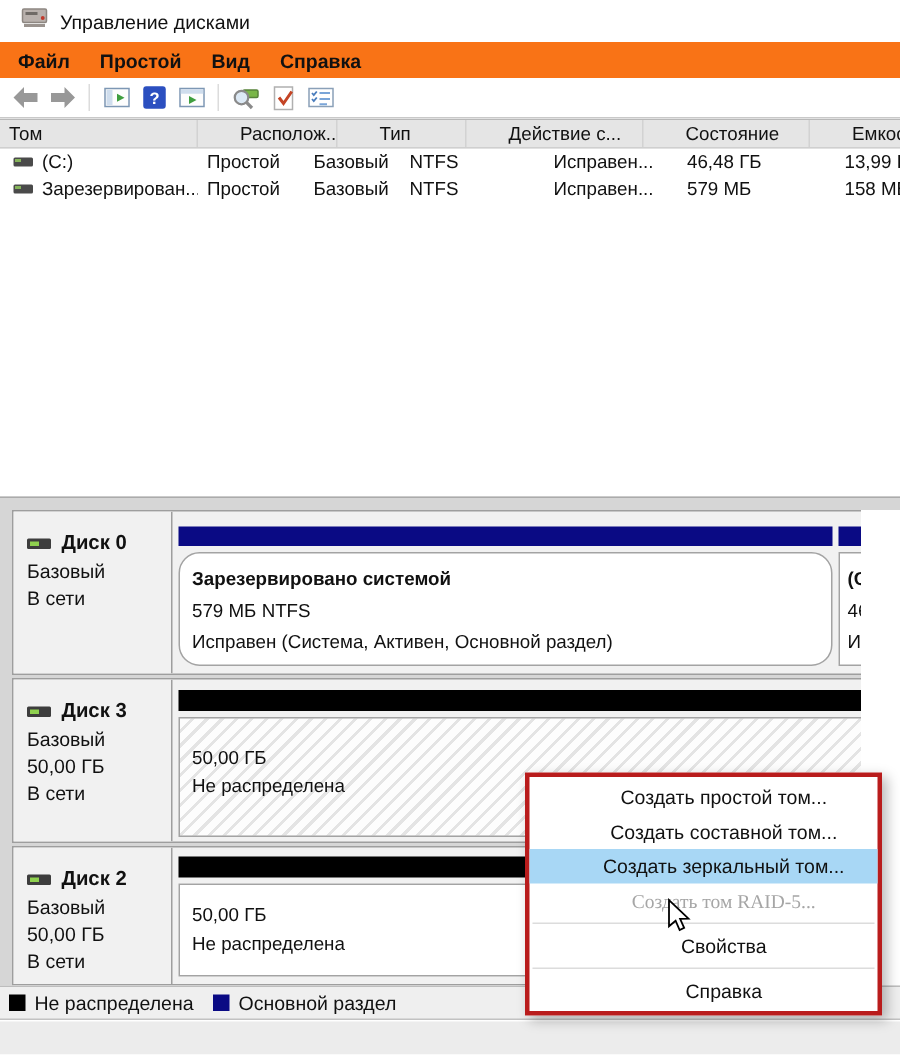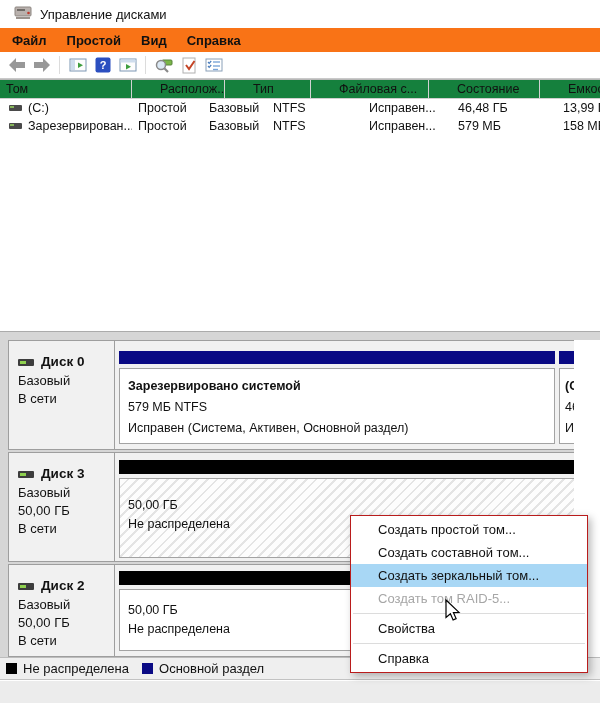--- a/index.html
+++ b/index.html
@@ -10,21 +10,21 @@
   .titlebar { position:absolute; left:0; top:0; width:600px; height:28px; background:#fff; display:flex; align-items:center; padding-left:14px; }
   .title-text { font-size:13px; margin-left:8px; }
   .menubar { position:absolute; left:0; top:28px; width:600px; height:24px; background:#f97316; display:flex; align-items:center; padding-left:2px;font-weight:bold; }
   .menu-item { font-size:13px; padding:3px 10px; cursor:default; }
   .toolbar { position:absolute; left:0; top:52px; width:600px; height:27px; background:#fff; border-bottom:1px solid #c9c9c9; display:flex; align-items:center; padding-left:4px; }
   .tb-btn { width:25px; height:22px; display:flex; align-items:center; justify-content:center; }
   .tb-sep { width:1px; height:18px; background:#dcdcdc; margin:0 5px; }
 
   
   .listpane { position:absolute; left:0; top:79px; width:600px; height:252px; background:#fff; overflow:hidden; }
-  .lp-header { display:flex; height:20px; border-top:1px solid #b8b8b8; border-bottom:1px solid #cfcfcf; background:#15803d;gap:22px; }
+  .lp-header { display:flex; height:20px; border-top:1px solid #b8b8b8; border-bottom:1px solid #cfcfcf; background:#e5e5e5;gap:22px; }
   .lp-h { font-size:12.5px; padding:2px 0 0 6px; border-right:1px solid #d2d2d2; white-space:nowrap; overflow:hidden; flex-shrink:0; }
   .lp-row { display:flex; height:18px; align-items:center; }
   .lp-c { font-size:12.5px; padding-left:6px; white-space:nowrap; overflow:hidden; flex-shrink:0; }
   .w0{width:132px} .w1{width:71px} .w2{width:64px} .w3{width:96px} .w4{width:89px} .w5{width:105px} .w6{width:60px}
   .vol-cell0 { display:flex; align-items:center; }
   .vol-icon { width:13px; height:6px; background:#4a4a4a; border-radius:1px; margin:0 6px 0 3px; flex-shrink:0; position:relative; }
   .vol-icon::after { content:""; position:absolute; left:1px; top:1px; width:4px; height:2px; background:#86b55a; }
 
   
   .splitter { position:absolute; left:0; top:331px; width:600px; height:9px; background:#d6d6d6; border-top:1px solid #ababab; }
@@ -39,40 +39,40 @@
   .disk-icon::after { content:""; position:absolute; left:2px; top:2px; width:6px; height:3px; background:#8fd14f; }
   .part { position:absolute; }
   .part-bar { position:absolute; left:0; top:0; width:100%; }
   .bar-primary { background:#0a0a84; height:13px; }
   .bar-unalloc { background:#000; height:14px; }
   .part-box { position:absolute; left:0; right:0; background:#fff; border:1px solid #a3a3a3; font-size:12.5px; white-space:nowrap; overflow:hidden; }
   .part-title { font-weight:bold; }
   .hatched { background:repeating-linear-gradient(135deg,#fdfdfd 0px,#fdfdfd 5px,#e4e4e4 5px,#e4e4e4 7px); }
 
   .p-d0a { left:110px; top:10px; width:436px; height:96px; }
-  .p-d0a .part-box { top:17px; height:76px; line-height:21px; padding:7px 0 0 8px; }
+  .p-d0a .part-box { top:17px; height:76px; line-height:21px; padding:7px 0 0 8px;border-radius:14px; }
   .p-d0b { left:550px; top:10px; width:242px; height:96px; }
   .p-d0b .part-box { top:17px; height:76px; line-height:21px; padding:7px 0 0 5px; }
   .p-d1 { left:110px; top:7px; width:479px; height:101px; }
   .p-d1 .part-box { top:18px; height:80px; line-height:19px; padding:17px 0 0 8px; }
   .p-d2 { left:110px; top:6px; width:479px; height:86px; }
   .p-d2 .part-box { top:18px; height:62px; line-height:19px; padding:11px 0 0 8px; }
 
   
   .legend { position:absolute; left:0; top:657px; width:600px; height:23px; background:#efefef; border-top:1px solid #bdbdbd; border-bottom:1px solid #c2c2c2; display:flex; align-items:center; padding-left:6px; font-size:13px; }
   .sw { width:11px; height:11px; display:inline-block; margin-right:6px; flex-shrink:0; }
   .sw-black { background:#000; }
   .sw-navy { background:#0a0a84; margin-left:13px; }
   .statusarea { position:absolute; left:0; top:681px; width:600px; height:22px; background:#ececec; }
 
   
-  .ctx { position:absolute; left:350px; top:515px; width:238px; background:#fff; border:1px solid #b91c1c; box-shadow:3px 3px 8px rgba(0,0,0,0.28); padding:2px 0; z-index:50; }
+  .ctx { position:absolute; left:350px; top:515px; width:238px; background:#fff; border:3px solid #b91c1c; box-shadow:3px 3px 8px rgba(0,0,0,0.28); padding:2px 0; z-index:50;text-align:center; }
   .ctx-item { height:23px; line-height:23px; font-size:13px; padding-left:27px; white-space:nowrap; overflow:hidden; cursor:default; }
   .ctx-item.hl { background:#a8d7f5; }
-  .ctx-item.dis { color:#a6a6a6; }
+  .ctx-item.dis { color:#a6a6a6;font-family:Liberation Serif, serif; }
   .ctx-sep { height:1px; background:#dcdcdc; margin:3px 2px; }
 
   .cursor { position:absolute; left:441px; top:596px; z-index:60; }
 </style>
 </head>
 <body>
 
 <div class="titlebar">
   <span>
     <svg width="18" height="15" viewBox="0 0 18 15">
@@ -148,21 +148,21 @@
       <line x1="8" y1="12.5" x2="13" y2="12.5" stroke="#7aa5d8" stroke-width="1.4"></line>
     </svg>
   </span>
 </div>
 
 <div class="listpane">
   <div class="lp-header">
     <div class="lp-h w0">Том</div>
     <div class="lp-h w1">Располож...</div>
     <div class="lp-h w2">Тип</div>
-    <div class="lp-h w3">Файловая с...</div>
+    <div class="lp-h w3">Действие с...</div>
     <div class="lp-h w4">Состояние</div>
     <div class="lp-h w5">Емкость</div>
     <div class="lp-h w6">Свободно</div>
   </div>
   <div class="lp-row">
     <div class="lp-c w0 vol-cell0">
         <span class="vol-icon"></span>
         <span>(C:)</span>
       </div>
     <div class="lp-c w1">Простой</div>

